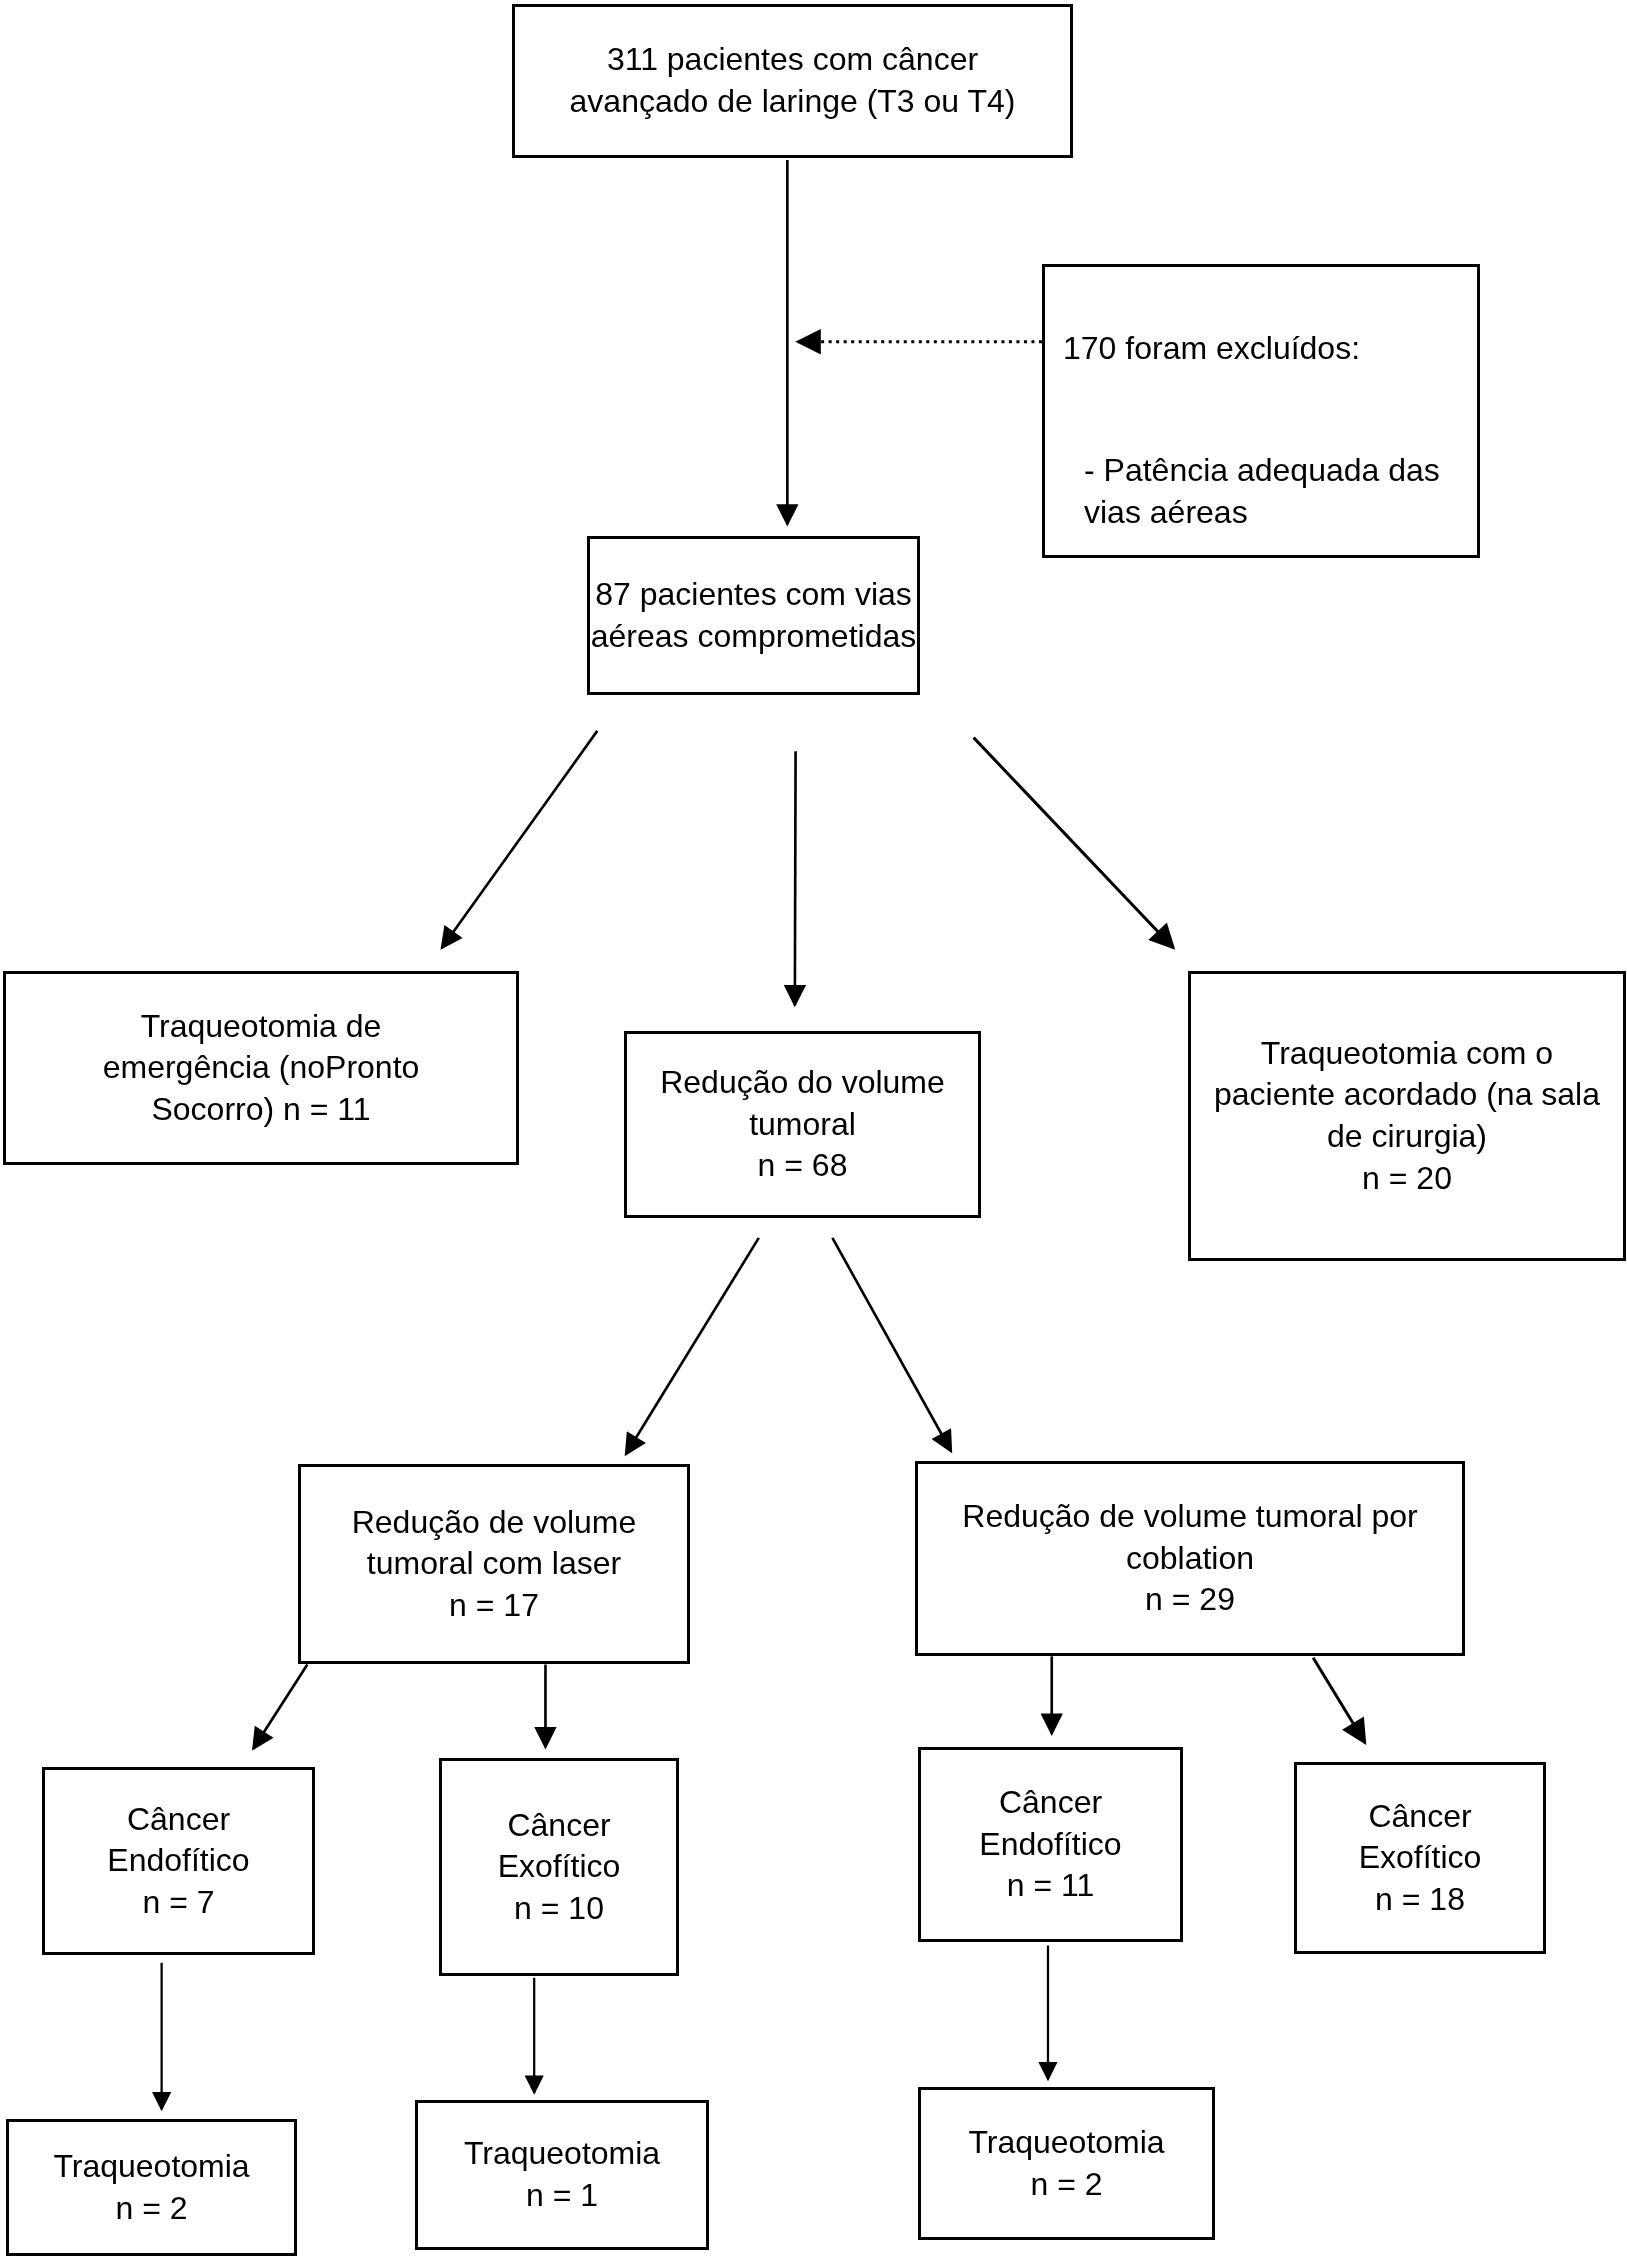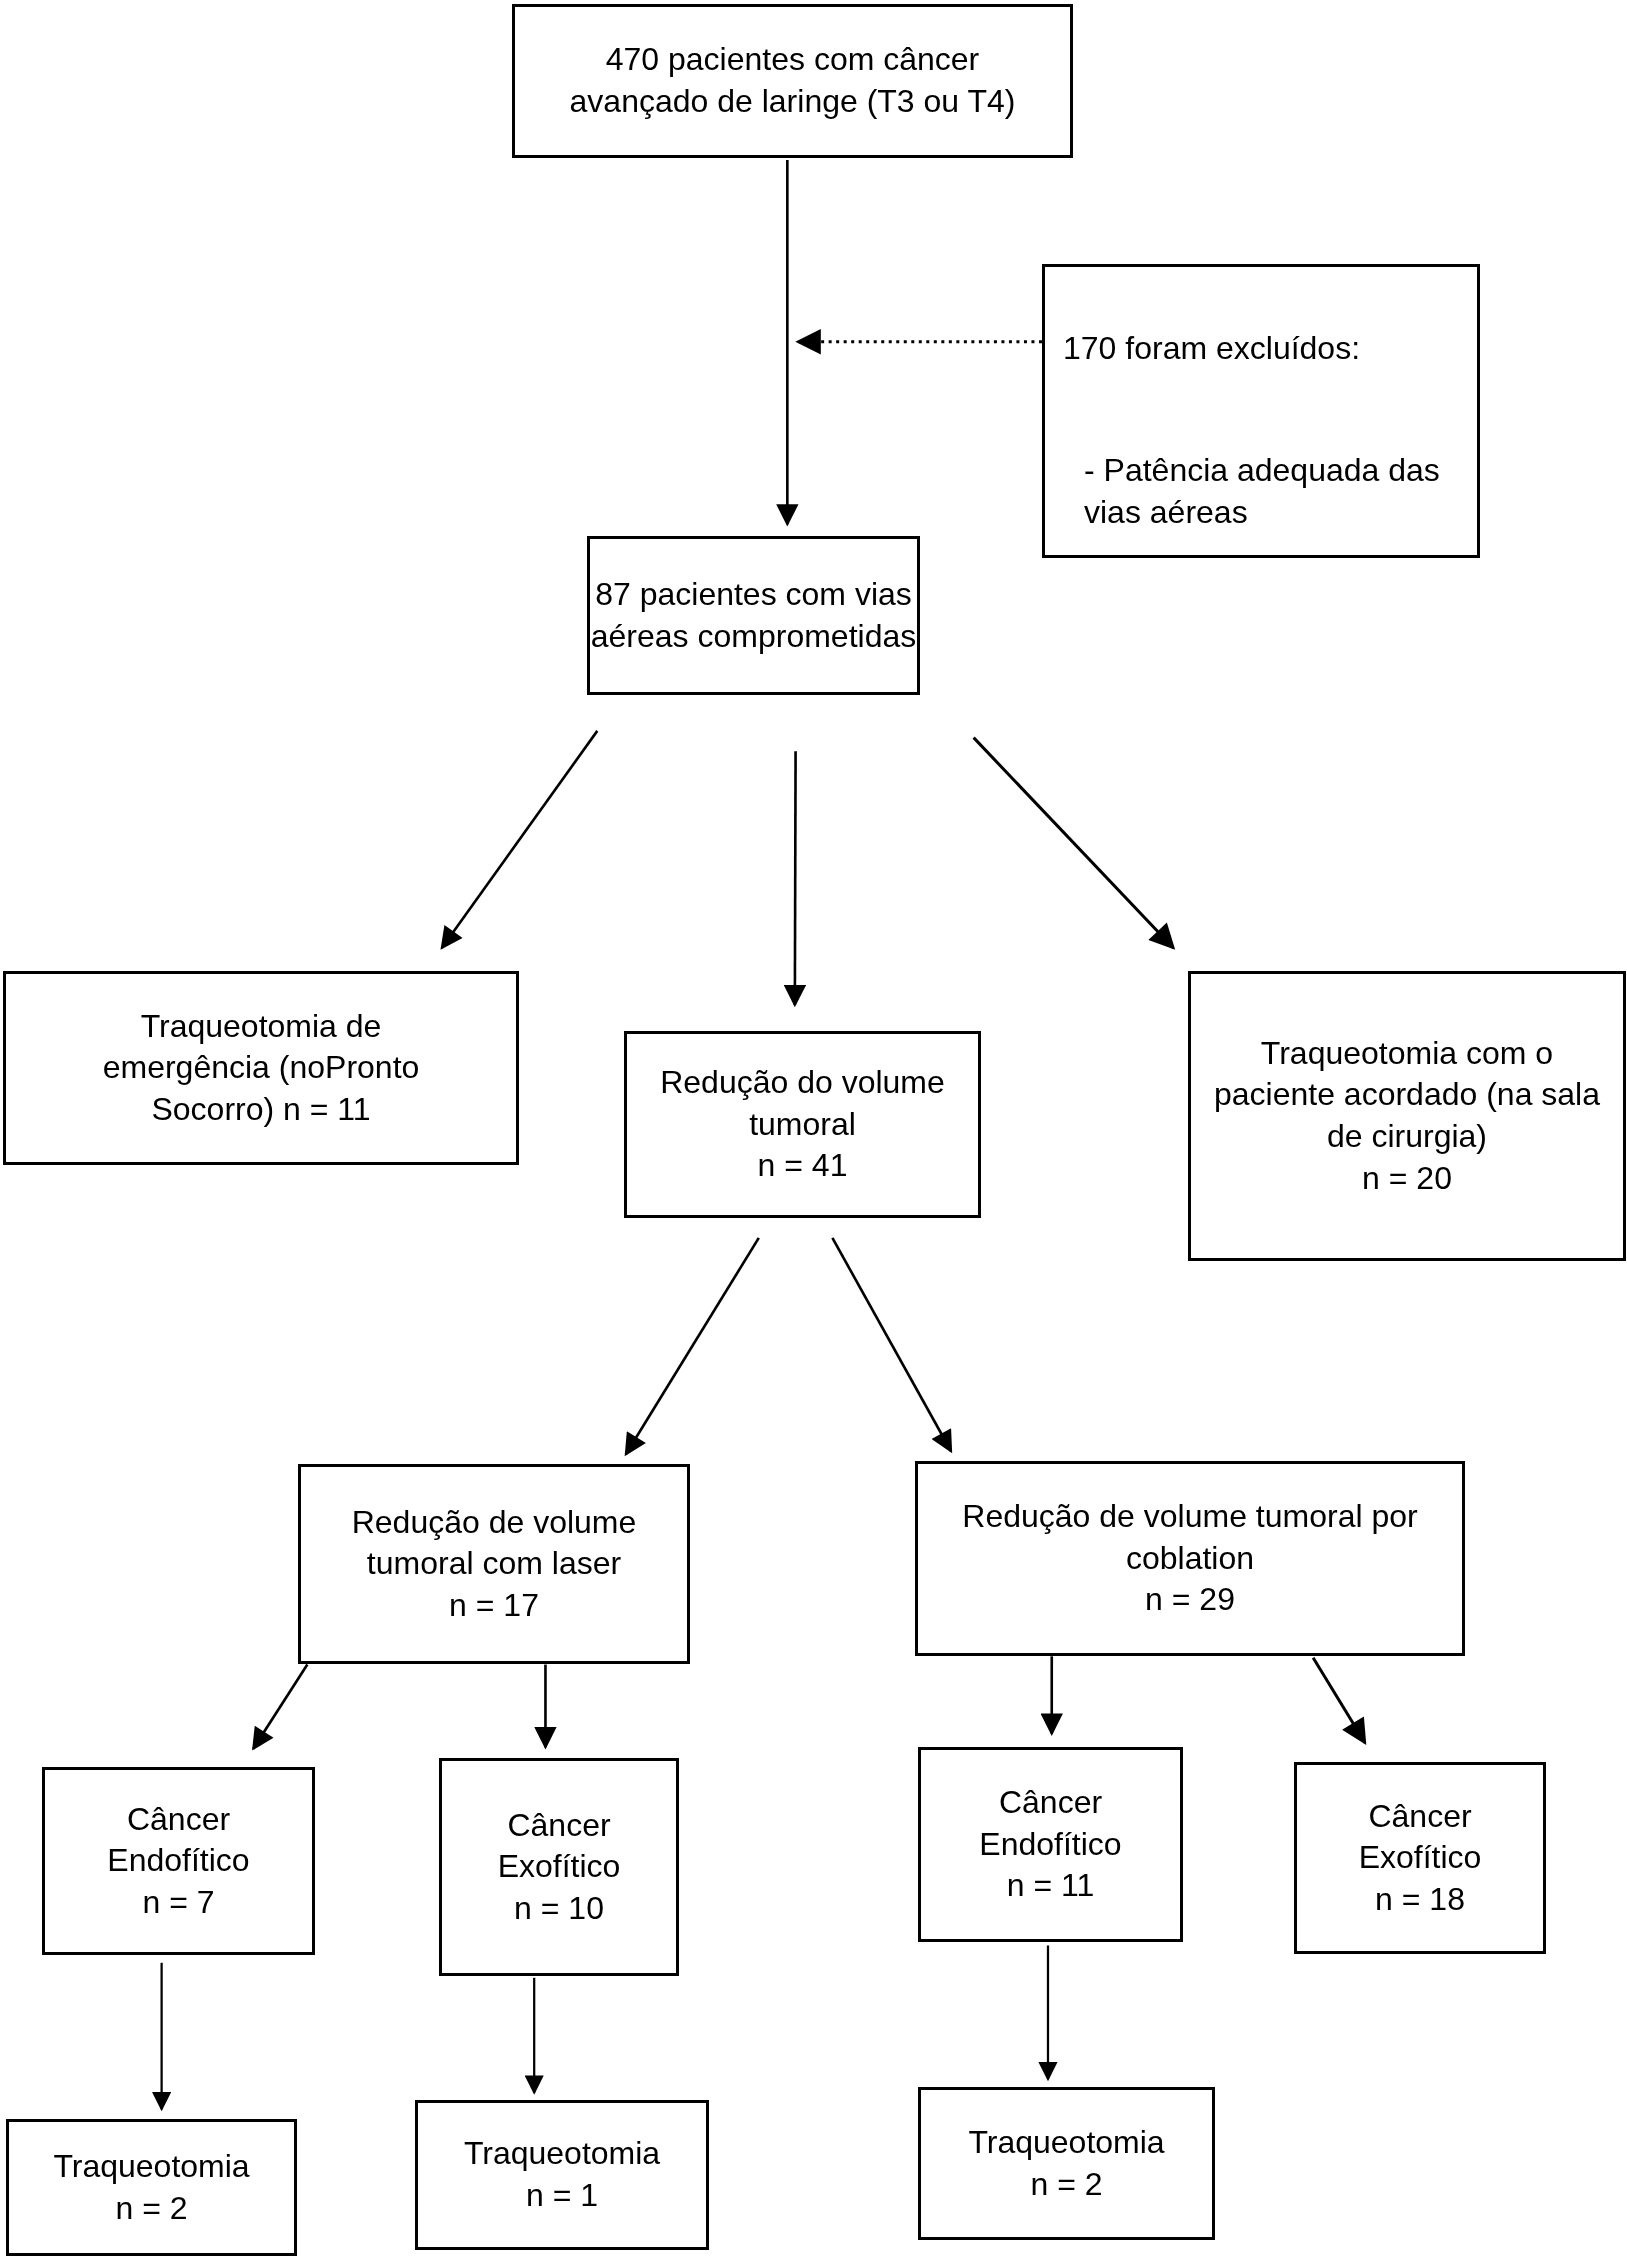--- a/index.html
+++ b/index.html
@@ -76,21 +76,21 @@
     <line x1="409" y1="2216" x2="337" y2="2328" stroke="#000" stroke-width="3.5" marker-end="url(#ah)"></line>
     <line x1="726" y1="2216" x2="726" y2="2326" stroke="#000" stroke-width="3.5" marker-end="url(#ah)"></line>
     <line x1="1400" y1="2205" x2="1400" y2="2308" stroke="#000" stroke-width="3.5" marker-end="url(#ah)"></line>
     <line x1="1748" y1="2207" x2="1817" y2="2320" stroke="#000" stroke-width="4" marker-end="url(#ah)"></line>
     <line x1="215" y1="2613" x2="215" y2="2808" stroke="#000" stroke-width="3" marker-end="url(#ah)"></line>
     <line x1="711" y1="2633" x2="711" y2="2786" stroke="#000" stroke-width="3" marker-end="url(#ah)"></line>
     <line x1="1395" y1="2590" x2="1395" y2="2768" stroke="#000" stroke-width="3" marker-end="url(#ah)"></line>
   </svg>
 
   <div class="box thick" style="left:512px;top:3.8px;width:561px;height:154px;">
-    <span>470 pacientes com câncer
+    <span>311 pacientes com câncer
 avançado de laringe (T3 ou T4)</span>
   </div>
 
   <div class="box excluded-box" style="left:1042px;top:264px;width:438px;height:294px;">
     <div class="ex-title">170 foram excluídos:</div>
     <div class="ex-item second">- Patência adequada das
 vias aéreas</div>
   </div>
 
   <div class="box" style="left:587px;top:536px;width:333px;height:159px;">
@@ -100,21 +100,21 @@
 
   <div class="box" style="left:3px;top:971px;width:516px;height:194px;">
     <span>Traqueotomia de
 emergência (noPronto
 Socorro) n = 11</span>
   </div>
 
   <div class="box" style="left:624px;top:1031px;width:357px;height:187px;">
     <span>Redução do volume
 tumoral
-n = 41</span>
+n = 68</span>
   </div>
 
   <div class="box" style="left:1188px;top:971px;width:438px;height:290px;">
     <span>Traqueotomia com o
 paciente acordado (na sala
 de cirurgia)
 n = 20</span>
   </div>
 
   <div class="box" style="left:298px;top:1464px;width:392px;height:200px;">

